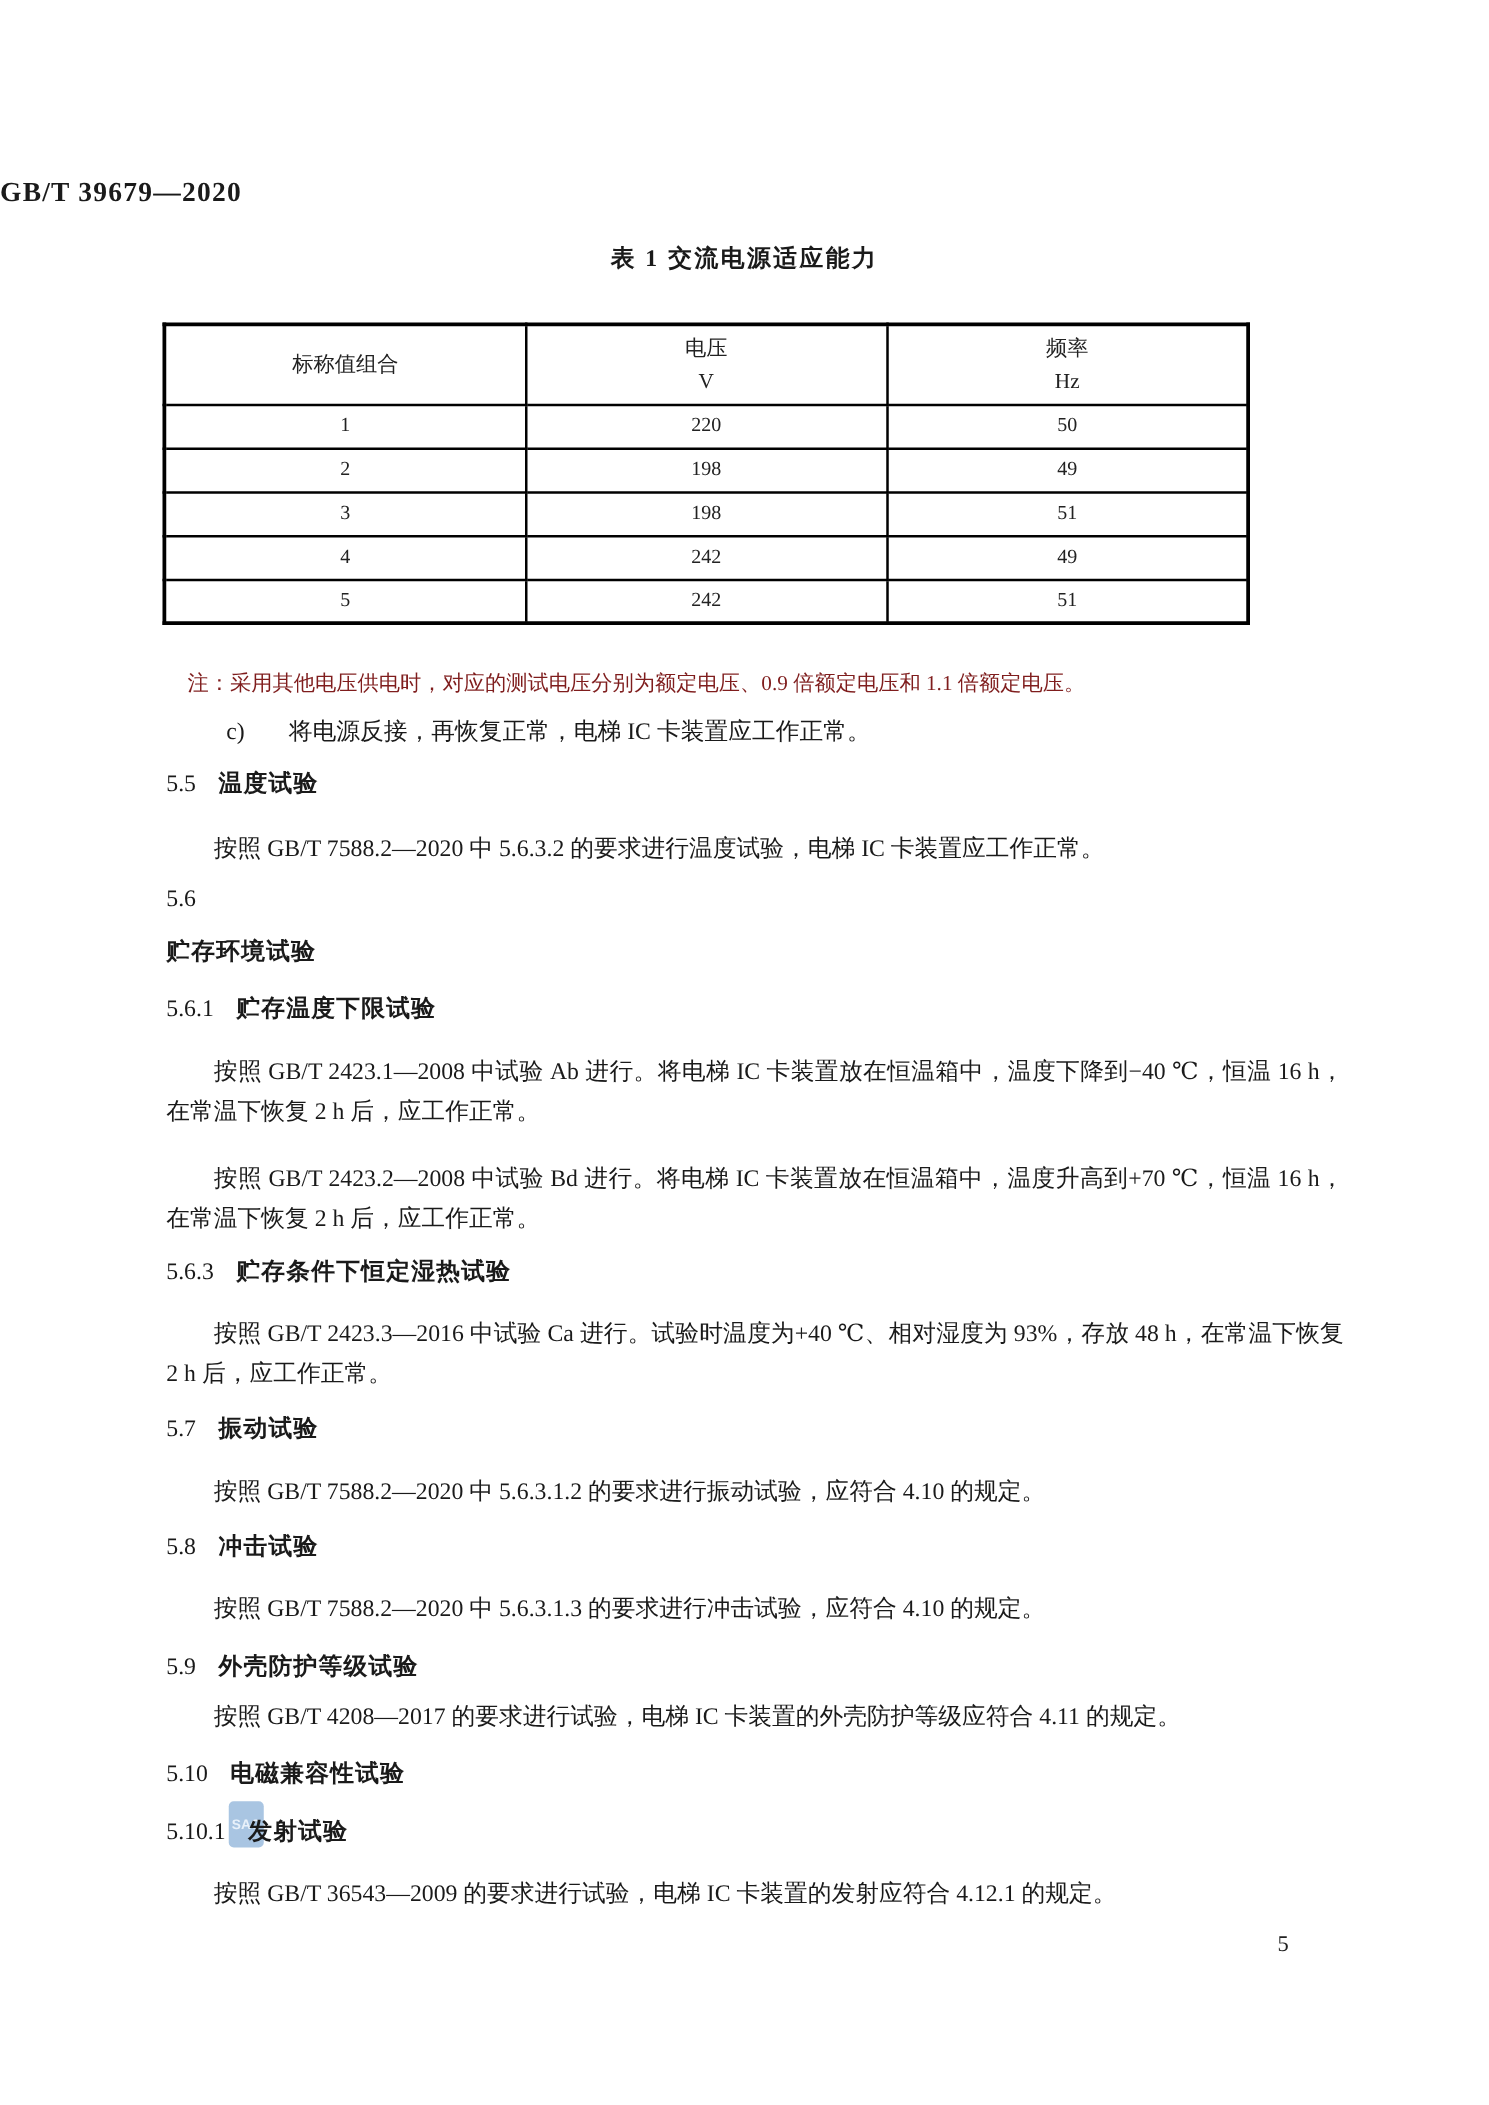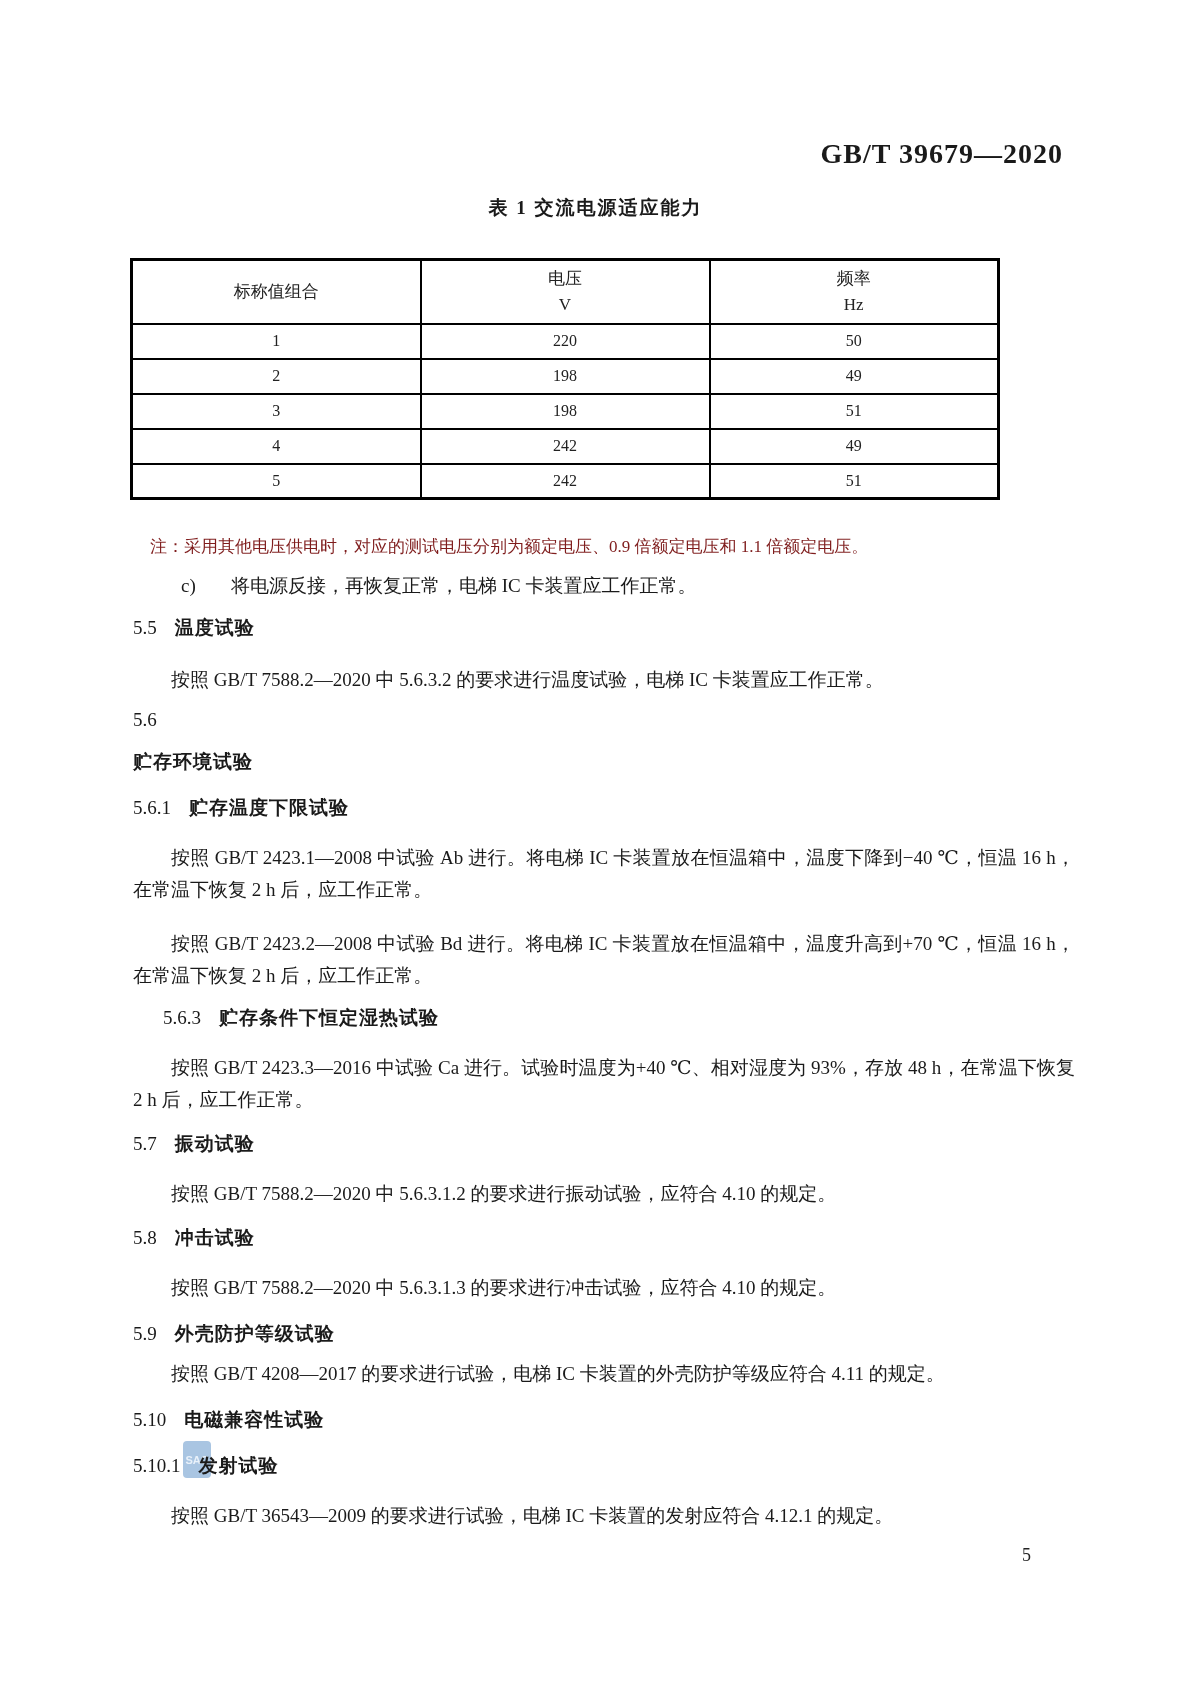--- a/index.html
+++ b/index.html
@@ -10,23 +10,22 @@
   }
   .page {
     position: relative;
     width: 1191px;
     height: 1684px;
     background: #ffffff;
     overflow: hidden;
     padding-top: 142px;
   }
   .doc-header {
-    text-align: right;
     padding-right: 128px;
-    font-size: 28px;
+    font-size: 22px;
     font-weight: bold;
     line-height: 24px;
     letter-spacing: 1px;
   }
   .table-title {
     margin-top: 30px;
     text-align: center;
     font-size: 19px;
     font-weight: bold;
     line-height: 24px;
@@ -87,21 +86,21 @@
   .para {
     margin-top: 22px;
     font-size: 19px;
     line-height: 32px;
     text-indent: 38px;
     text-align: justify;
   }
   .para.gap-lg { margin-top: 12px; }
   .para.gap-md { margin-top: 24px; }
   .heading.mt-12 { margin-top: 12px; flex-direction: column; }
-  .heading.mt-14 { margin-top: 14px; margin-left: 30px; }
+  .heading.mt-14 { margin-top: 14px; }
   .heading.mt-18 { margin-top: 18px; }
   .heading.mt-20 { margin-top: 20px; }
   .heading.mt-22 { margin-top: 22px; }
   .watermark {
     position: absolute;
     left: 50px;
     top: -13px;
     width: 28px;
     height: 37px;
     background: #a9c5e2;

